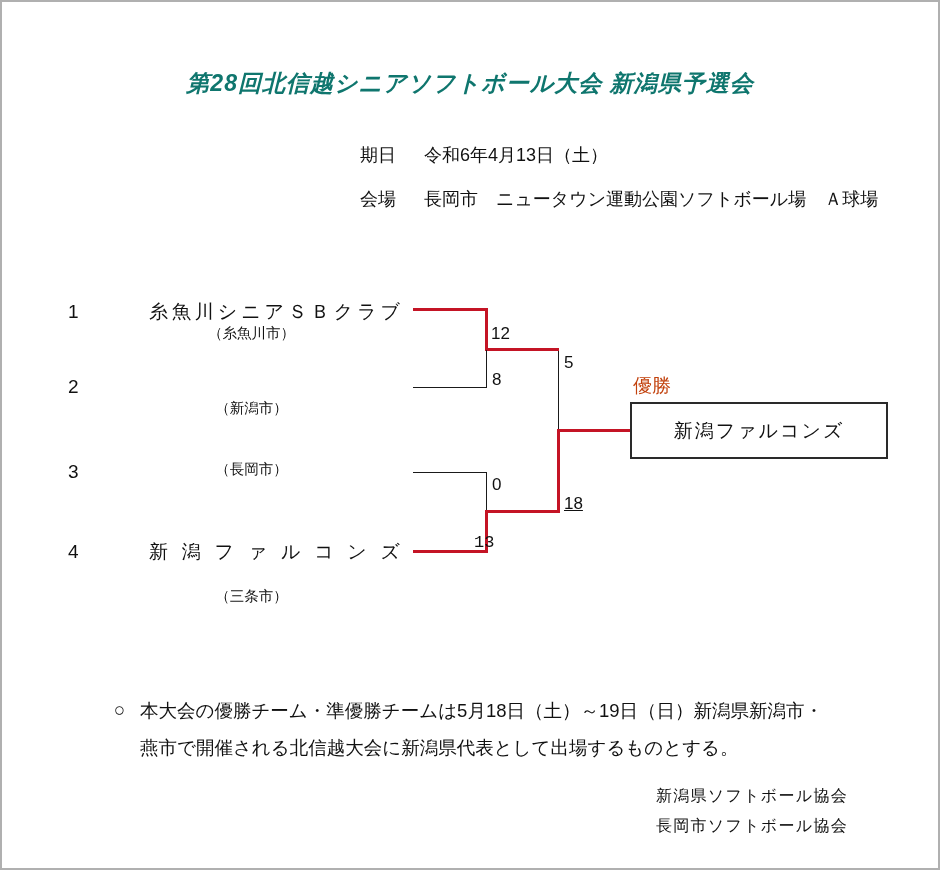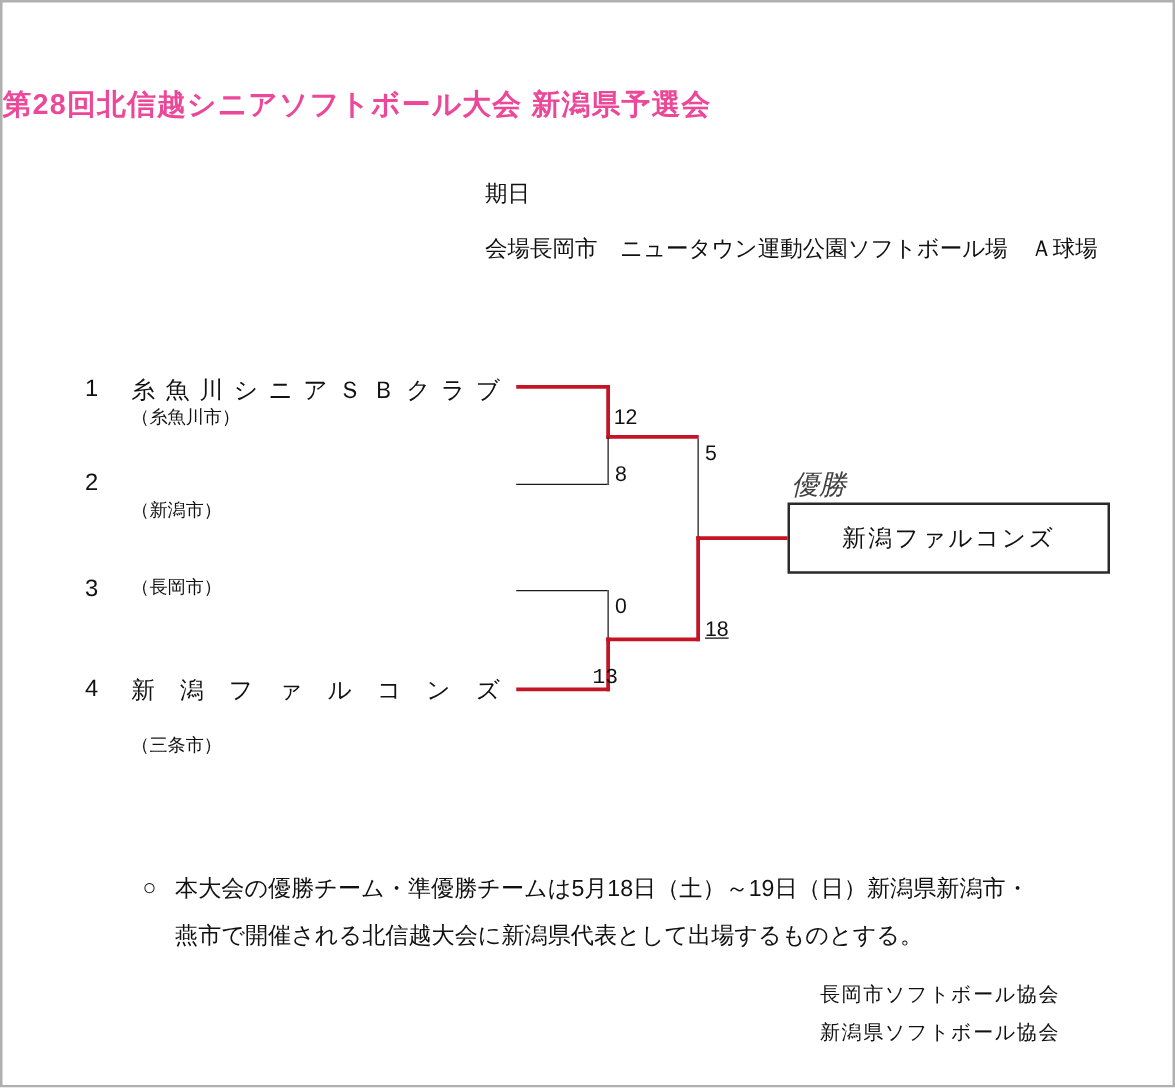--- a/index.html
+++ b/index.html
@@ -11,59 +11,62 @@
     width: 940px;
     height: 870px;
     background: #ffffff;
     border: 2px solid #b0b0b0;
     overflow: hidden;
   }
 
   .title {
     position: absolute;
     top: 66px; left: 0; width: 100%;
+    text-align: center;
     font-size: 23px;
     font-weight: bold;
     letter-spacing: 1px;
-    color: #ec4899;
+    color: #0f766e;
+    font-style: italic;
   }
 
   .meta { position: absolute; left: 358px; top: 141px; font-size: 18px; color: #111; }
   .meta-row { display: flex; margin-bottom: 20px; }
-  .meta-label { width: 64px; flex: 0 0 auto; text-align: right; }
+  .meta-label { width: 64px; flex: 0 0 auto; }
   .meta-value { white-space: nowrap; }
 
   
   .team-row {
     position: absolute;
     left: 66px; width: 332px; height: 28px;
     display: flex; align-items: center;
     font-size: 19px; color: #111;
   }
   .team-seed { width: 37px; flex: 0 0 auto; }
   .team-name {
     flex: 1 1 auto;
     text-align: justify;
     text-align-last: justify;
     text-justify: inter-character;
     white-space: nowrap;
+    margin-left: 44px;
   }
   .team-city {
     position: absolute;
     left: 103px; width: 293px;
-    text-align: left;
+    text-align: center;
     font-size: 14.5px; color: #111;
   }
 
   .line { position: absolute; background: #1a1a1a; }
   .line.red { background: #c41425; }
 
   .score { position: absolute; font-size: 17px; color: #111; }
 
-  .champion-label { position: absolute; left: 631px; top: 371px; font-size: 22px; color: #404040; font-style: italic; }
+  .champion-label { position: absolute; left: 631px; top: 371px; font-size: 19px; color: #c2410c; }
   .champion-box {
     position: absolute;
     left: 628px; top: 400px; width: 258px; height: 57px;
     border: 2px solid #2a2a2a;
     background: #fff;
     display: flex; align-items: center; justify-content: center;
     font-size: 19px; letter-spacing: 2px; color: #111;
   }
 
   .note { position: absolute; left: 112px; top: 696px; font-size: 18.5px; color: #111; }
@@ -80,20 +83,21 @@
 </head>
 <body>
 
 <div class="page">
 
   <div class="title">第28回北信越シニアソフトボール大会 新潟県予選会</div>
 
   <div class="meta">
     <div class="meta-row">
       <span class="meta-label">期日</span>
+      <span class="meta-value">令和6年4月13日（土）</span>
     </div>
     <div class="meta-row">
       <span class="meta-label">会場</span>
       <span class="meta-value">長岡市　ニュータウン運動公園ソフトボール場　Ａ球場</span>
     </div>
   </div>
 
   <div class="team-row" style="top:296px;">
     <span class="team-seed">1</span>
     <span class="team-name">糸魚川シニアＳＢクラブ</span>
@@ -144,17 +148,17 @@
     <span>新潟ファルコンズ</span>
   </div>
 
   <div class="note">
     <span class="note-bullet">○</span>
     <span class="note-line1">本大会の優勝チーム・準優勝チームは5月18日（土）～19日（日）新潟県新潟市・</span>
     <span class="note-line2">燕市で開催される北信越大会に新潟県代表として出場するものとする。</span>
   </div>
 
   <div class="orgs">
+    <div>新潟県ソフトボール協会</div>
     <div>長岡市ソフトボール協会</div>
-    <div>新潟県ソフトボール協会</div>
   </div>
 
 </div>
 
 </body></html>

